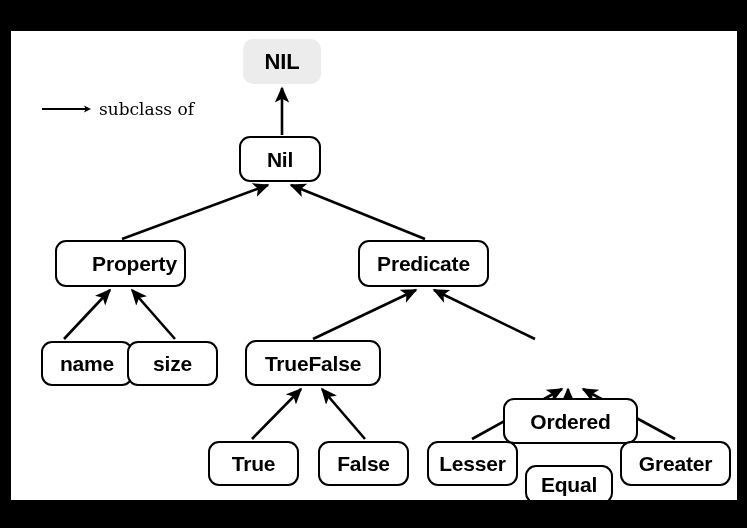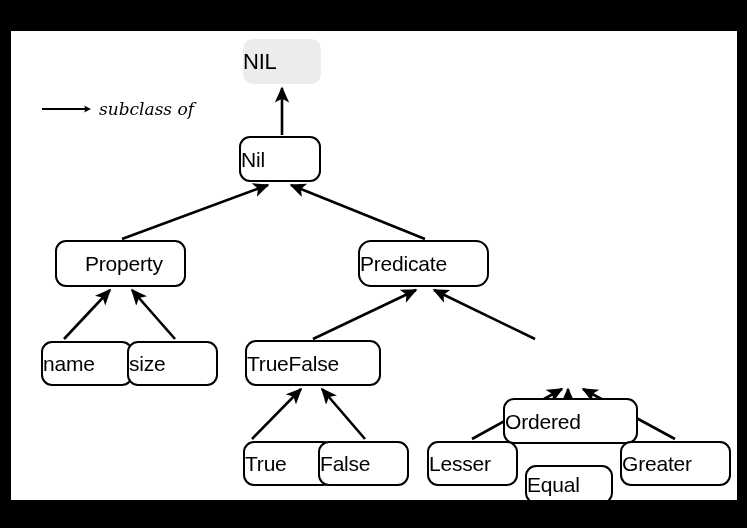--- a/index.html
+++ b/index.html
@@ -30,45 +30,45 @@
     top: 0;
     width: 726px;
     height: 469px;
     pointer-events: none;
   }
   .node {
     position: absolute;
     box-sizing: border-box;
     display: flex;
     align-items: center;
+    justify-content: center;
     background: #ffffff;
     border: 2.2px solid #000000;
     border-radius: 11px;
     color: #000000;
-    font-weight: normal;
+    font-weight: bold;
     font-size: 21px;
     letter-spacing: -0.2px;
     line-height: 1;
     white-space: nowrap;
   }
   .node.root-node {
     background: #ececec;
     border: none;
     border-radius: 10px;
     font-size: 22px;
   }
   .legend {
     position: absolute;
     display: flex;
     align-items: center;
     gap: 7px;
   }
   .legend-label {
     font-family: "DejaVu Serif", "Liberation Serif", serif;
-    font-style: italic;
     font-size: 17px;
     color: #000000;
     white-space: nowrap;
   }
 </style>
 </head>
 <body>
 
 <div id="root">
   <div id="canvas">
@@ -108,41 +108,41 @@
     </div>
 
     <div class="node" style="left:228px; top:105px; width:82px; height:46px;">
       <span>Nil</span>
     </div>
 
     <div class="node" style="left:44px; top:209px; width:131px; height:47px;padding-left:28px;">
       <span>Property</span>
     </div>
 
-    <div class="node" style="left:347px; top:209px; width:131px; height:47px;border-radius:13px;">
+    <div class="node" style="left:347px; top:209px; width:131px; height:47px;">
       <span>Predicate</span>
     </div>
 
     <div class="node" style="left:6px; top:310px; width:92px; height:45px;margin-left:24px;">
       <span>name</span>
     </div>
 
     <div class="node" style="left:234px; top:309px; width:136px; height:46px;">
       <span>TrueFalse</span>
     </div>
 
     <div class="node" style="left:116px; top:310px; width:91px; height:45px;">
       <span>size</span>
     </div>
 
     <div class="node" style="left:492px; top:323px; width:135px; height:46px;margin-top:44px;">
       <span>Ordered</span>
     </div>
 
-    <div class="node" style="left:197px; top:410px; width:91px; height:45px;margin-left:35px;">
+    <div class="node" style="left:197px; top:410px; width:91px; height:45px;">
       <span>True</span>
     </div>
 
     <div class="node" style="left:307px; top:410px; width:91px; height:45px;">
       <span>False</span>
     </div>
 
     <div class="node" style="left:416px; top:410px; width:91px; height:45px;">
       <span>Lesser</span>
     </div>

